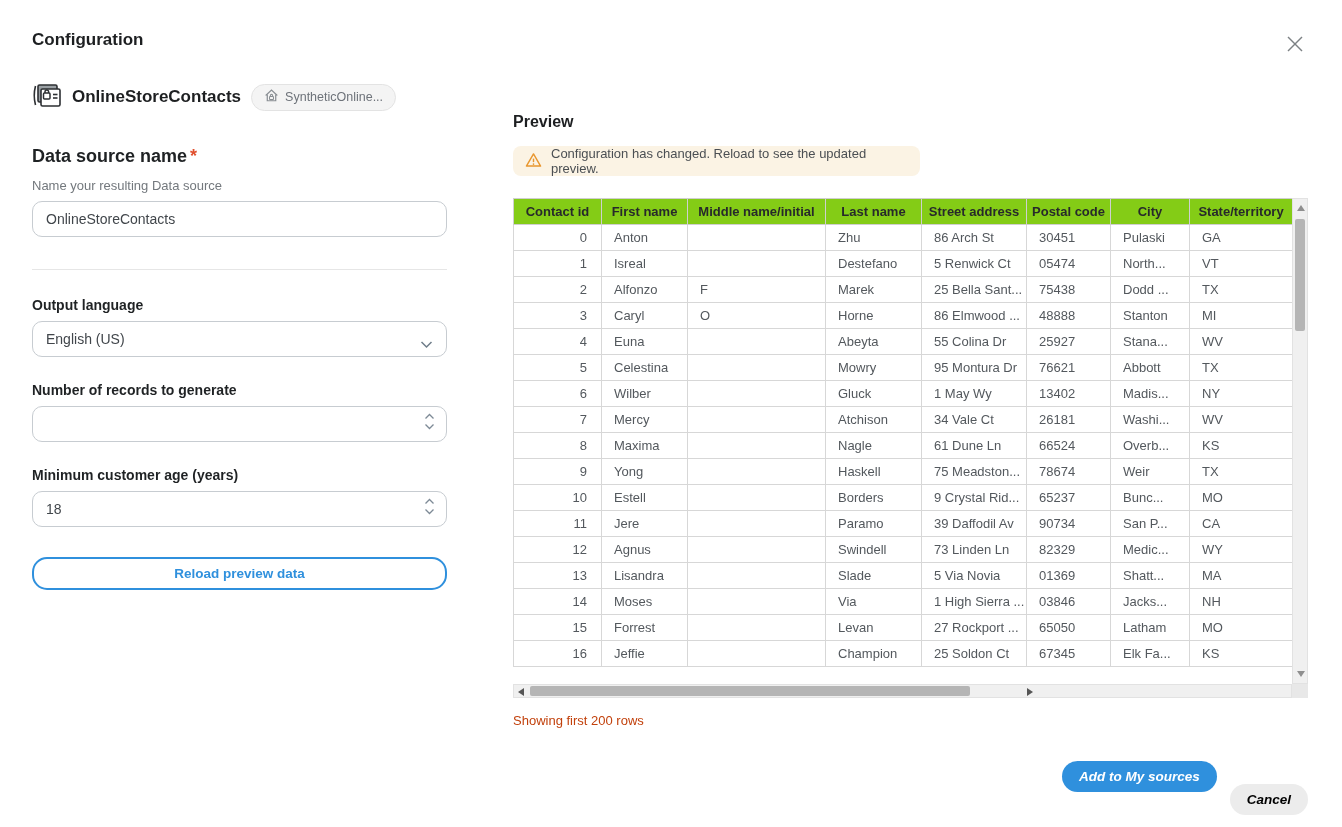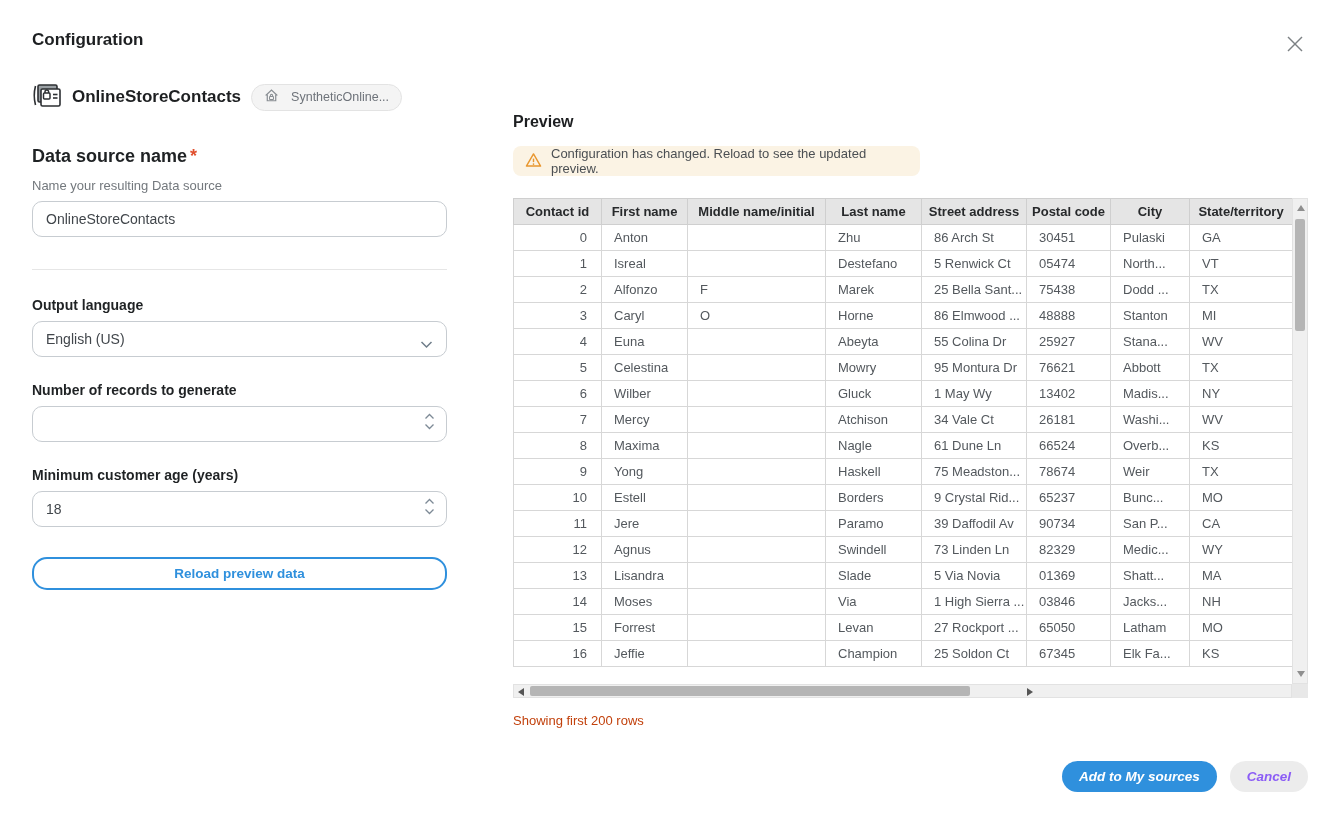--- a/index.html
+++ b/index.html
@@ -8,21 +8,21 @@
   .page { position:relative; width:1342px; height:827px; }
 
   
   .dlg-title { position:absolute; left:32px; top:30px; font-size:17px; font-weight:700; color:#1d1f21; }
   .close-btn { position:absolute; right:36px; top:34px; width:22px; height:22px; border:none; background:none; cursor:pointer; }
 
   
   .left { position:absolute; left:32px; top:82px; width:415px; }
   .source-row { display:flex; align-items:center; gap:10px; height:30px; }
   .source-name { font-size:17px; font-weight:700; color:#1d1f21; }
-  .badge { display:inline-flex; align-items:center; gap:12px; height:27px; padding:0 12px;
+  .badge { display:inline-flex; align-items:center; gap:6px; height:27px; padding:0 12px;
     background:#f4f4f4; border:1px solid #e3e3e3; border-radius:14px; font-size:12.5px; color:#6e737a; cursor:default; }
   .fld-label { margin-top:34px; font-size:18px; font-weight:700; color:#1f2224; }
   .fld-label .req { color:#e0502f; margin-left:3px; }
   .helper { margin-top:11px; font-size:13px; color:#73787d; }
   .inp-wrap { position:relative; margin-top:8px; }
   .inp-wrap input { width:100%; height:36px; border:1px solid #c7ccd1; border-radius:10px;
     padding:0 30px 0 13px; font-size:14px; color:#41464b; font-family:"Liberation Sans", sans-serif; background:#fff; outline:none; }
   .divider { margin-top:32px; border:none; border-top:1px solid #e6e6e6; }
   .sec-label { margin-top:27px; font-size:14px; font-weight:700; color:#1f2224; }
   .sec-label.tight { margin-top:25px; }
@@ -34,21 +34,21 @@
   
   .right { position:absolute; left:513px; top:105px; width:795px; }
   .preview-title { margin-top:8px; font-size:16px; font-weight:700; color:#1d1f21; }
   .warn-banner { margin-top:15px; width:407px; height:30px; background:#fbf3e4; border-radius:8px;
     display:flex; align-items:center; gap:9px; padding:0 12px; }
   .warn-banner span { font-size:13px; color:#4b4f53; }
 
   .table-zone { position:relative; margin-top:22px; width:795px; height:500px; }
   table.grid { border-collapse:collapse; table-layout:fixed; width:779px; }
   .grid th, .grid td { border:1px solid #d7d7d7; height:26px; font-size:13px; overflow:hidden; white-space:nowrap; }
-  .grid th { background:#e5e5e5; color:#27292b; font-weight:700; text-align:center; border-color:#cfcfcf; }
+  .grid th { background:#84cc16; color:#27292b; font-weight:700; text-align:center; border-color:#cfcfcf; }
   .grid td { color:#53585d; text-align:left; padding:0 8px 0 12px; background:#fff; }
   .grid td.num { text-align:right; padding-right:14px; }
 
   
   .vscroll { position:absolute; top:0; right:0; width:16px; height:486px; background:#f0f0f0; border:1px solid #e2e2e2; }
   .vthumb { position:absolute; left:2px; top:20px; width:10px; height:112px; background:#b5b5b5; border-radius:2px; }
   .varr { position:absolute; left:4px; width:0; height:0; border-left:4px solid transparent; border-right:4px solid transparent; }
   .varr.up { top:6px; border-bottom:6px solid #8f8f8f; }
   .varr.down { bottom:6px; border-top:6px solid #8f8f8f; }
   .hscroll { position:absolute; left:0; bottom:0; width:779px; height:14px; background:#f0f0f0; border:1px solid #e2e2e2; }
@@ -58,21 +58,21 @@
   .harr.right { right:4px; border-left:6px solid #555; }
   .corner { position:absolute; right:0; bottom:0; width:16px; height:14px; background:#e8e8e8; }
 
   .rows-note { margin-top:15px; font-size:13px; color:#c2410c; }
 
   
   .footer-actions { position:absolute; right:34px; top:761px; display:flex; gap:13px; }
   .btn { height:31px; border:none; border-radius:16px; font-size:13.5px; font-weight:700; padding:0 17px;
     cursor:pointer; font-family:"Liberation Sans", sans-serif;font-style:italic; }
   .btn.primary { background:#2f90dd; color:#fff; }
-  .btn.cancel { background:#ececec; color:#8b5cf6; }
+  .btn.cancel { background:#ececec; color:#000000;margin-top:23px; }
 </style>
 </head>
 <body>
 
 <div class="page">
 
   <div class="dlg-title">Configuration</div>
   <button class="close-btn" aria-label="Close">
     <svg width="20" height="20" viewBox="0 0 20 20">
         <line x1="3" y1="3" x2="17" y2="17" stroke="#7d8184" stroke-width="1.4"></line>

